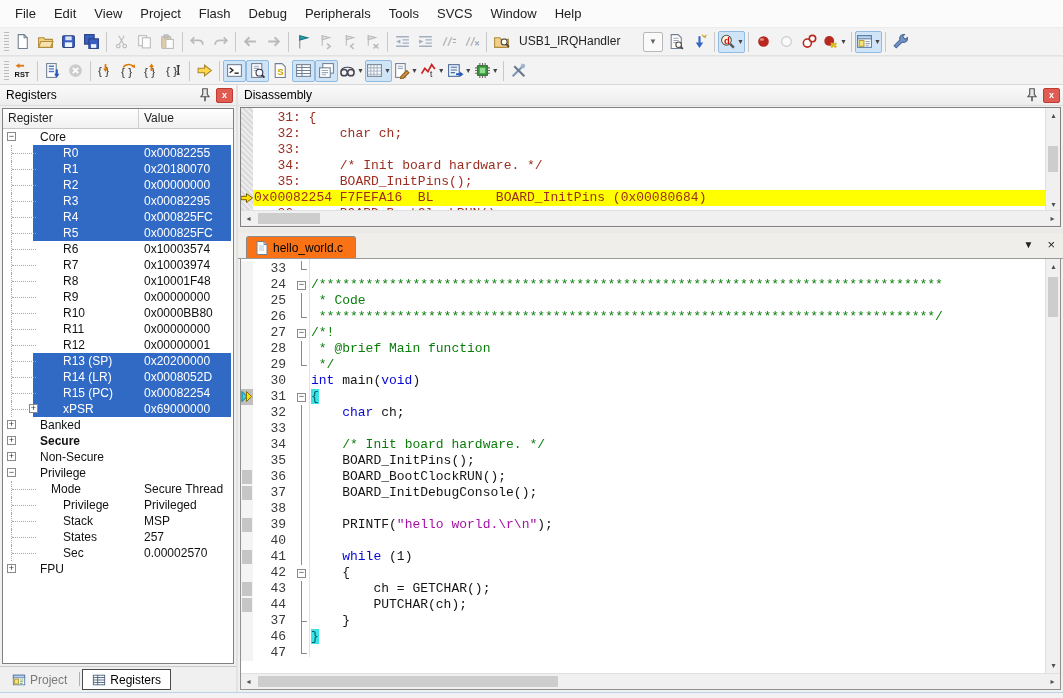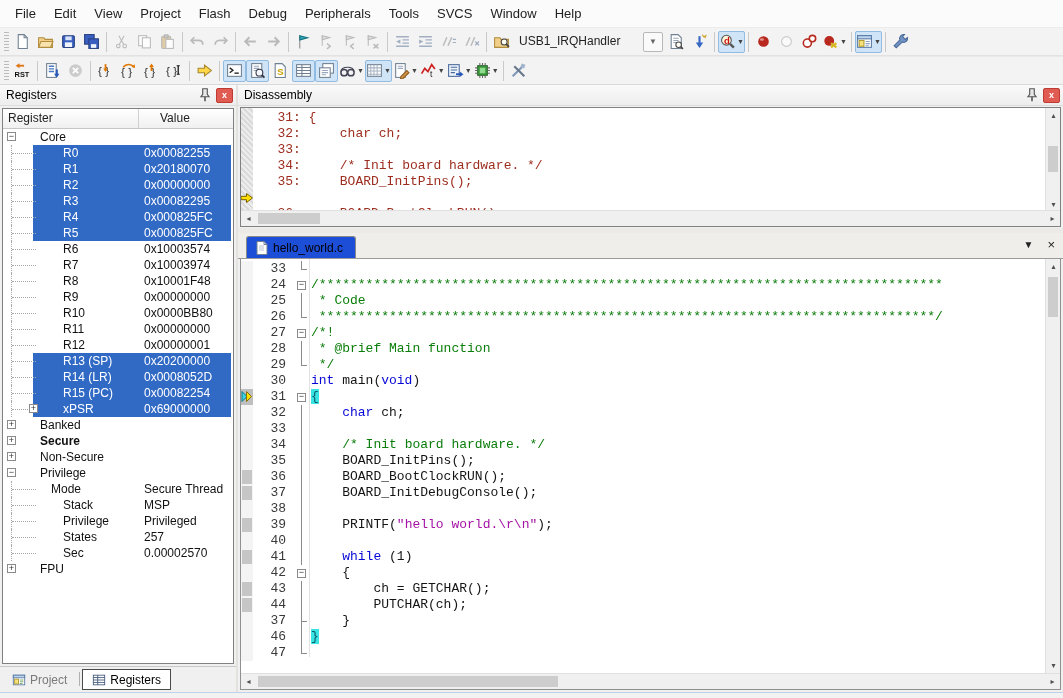--- a/index.html
+++ b/index.html
@@ -38,21 +38,21 @@
   .panel-hdr { height:21px; background:linear-gradient(#fafafa,#ededed); display:flex; align-items:center;
                padding:0 3px 0 6px; border-bottom:1px solid #dcdcdc; }
   .panel-title { flex:1; font-size:12px; color:#000; }
   .hdr-pin { width:16px; height:15px; display:flex; align-items:center; justify-content:center; }
   .hdr-close { width:17px; height:15px; background:#e05c52; border:1px solid #bf3b31; border-radius:2px;
                color:#fff; font-size:9px; line-height:12px; text-align:center; font-weight:bold; margin-left:3px; }
 
   
   #regs-box { position:absolute; left:2px; top:23px; width:232px; height:556px;
               border:1px solid #808080; background:#fff; overflow:hidden; }
-  #regs-colhdr { height:20px; background:linear-gradient(#ffffff,#f0f0f0); border-bottom:1px solid #c6c6c6; display:flex;gap:16px; }
+  #regs-colhdr { height:20px; background:linear-gradient(#ffffff,#f0f0f0); border-bottom:1px solid #c6c6c6; display:flex; }
   .regcol { font-size:12px; color:#222; padding:2px 0 0 5px; }
   .regcol.c1 { width:136px; border-right:1px solid #d0d0d0; }
   #regs-rows { position:relative; }
   .regrow { position:relative; height:16px; font-size:12px; }
   .regrow .selbg { position:absolute; left:30px; right:2px; top:0; bottom:0; background:#316ac5; }
   .regrow .vline { position:absolute; left:8px; top:0; bottom:0; border-left:1px dotted #a8a8a8; }
   .regrow .hstub { position:absolute; left:9px; top:8px; width:24px; border-top:1px dotted #a8a8a8; }
   .regrow .explate { position:absolute; width:9px; height:9px; top:3px; background:#fff; border:1px solid #8a8a8a;
                      font-size:9px; line-height:7px; text-align:center; color:#333; }
   .regrow .rlabel { position:absolute; top:1px; white-space:nowrap;margin-left:20px; }
@@ -87,21 +87,21 @@
               display:flex; align-items:center; justify-content:center; }
   .sc-thumb { position:absolute; background:#cdcdcd; }
 
   
   #hsplit { position:absolute; left:0; top:143px; width:825px; height:5px; background:#eceae7; }
 
   
   #editor-panel { position:absolute; left:0; top:148px; width:825px; height:459px; }
   #edit-tabbar { position:absolute; left:0; top:0; width:825px; height:26px; background:#f0eeea;
                  border-bottom:1px solid #9a9a9a; display:flex; align-items:flex-end; padding-left:8px; }
-  #edit-tab { display:flex; align-items:center; gap:5px; height:22px; padding:0 12px 0 8px; background:#1d4ed8;
+  #edit-tab { display:flex; align-items:center; gap:5px; height:22px; padding:0 12px 0 8px; background:#f97316;
               border:1px solid #8a8a8a; border-bottom:none; border-radius:3px 3px 0 0; font-size:12px; color:#000; }
   #edit-tab svg { width:13px; height:14px; }
   #tabbar-btns { position:absolute; right:8px; top:5px; display:flex; gap:14px; align-items:center; }
   .tabbar-btn { color:#222; font-size:10px; line-height:14px; }
   #editor-box { position:absolute; left:2px; top:26px; width:821px; height:431px; border:1px solid #909090;
                 border-top:none; background:#fff; }
   #editor-lines { position:absolute; left:0; top:0; right:15px; bottom:16px; overflow:hidden; }
   .eline { position:absolute; left:0; right:0; height:16px;
            font:13px/16px "Liberation Mono","DejaVu Sans Mono",monospace; }
   .egutter { position:absolute; left:0; top:0; width:12px; height:16px; background:#f4f4f4; }
@@ -648,28 +648,28 @@
             </div>
             <div class="regrow">
               <span class="vline"></span>
               <span class="hstub"></span>
               <span class="rlabel" style="left: 28px;">Mode</span>
               <span class="rvalue">Secure Thread</span>
             </div>
             <div class="regrow">
               <span class="vline"></span>
               <span class="hstub"></span>
+              <span class="rlabel" style="left: 40px;">Privilege</span>
+              <span class="rvalue">Privileged</span>
+            </div>
+            <div class="regrow">
+              <span class="vline"></span>
+              <span class="hstub"></span>
               <span class="rlabel" style="left: 40px;">Stack</span>
               <span class="rvalue">MSP</span>
-            </div>
-            <div class="regrow">
-              <span class="vline"></span>
-              <span class="hstub"></span>
-              <span class="rlabel" style="left: 40px;">Privilege</span>
-              <span class="rvalue">Privileged</span>
             </div>
             <div class="regrow">
               <span class="vline"></span>
               <span class="hstub"></span>
               <span class="rlabel" style="left: 40px;">States</span>
               <span class="rvalue">257</span>
             </div>
             <div class="regrow">
               <span class="vline"></span>
               <span class="hstub"></span>
@@ -716,20 +716,21 @@
           <span class="hdr-close">x</span>
         </div>
         <div id="disasm-box">
           <div id="disasm-lines">
             <div id="disasm-gutter"></div>
           <div class="dline" style="top: 2px; color: rgb(156, 45, 31);">   31: {</div>
               <div class="dline" style="top: 18px; color: rgb(156, 45, 31);">   32:     char ch;</div>
               <div class="dline" style="top: 34px; color: rgb(156, 45, 31);">   33: </div>
               <div class="dline" style="top: 50px; color: rgb(156, 45, 31);">   34:     /* Init board hardware. */</div>
               <div class="dline" style="top: 66px; color: rgb(156, 45, 31);">   35:     BOARD_InitPins();</div>
+              <div class="dline cur" style="top: 82px; color: rgb(156, 45, 31);">0x00082254 F7FEFA16  BL        BOARD_InitPins (0x00080684)</div>
               <span id="dis-arrow" style="top: 83px;"><svg viewBox="0 0 14 14">
                   <path d="M1 5.3h5.5V2.5L12.5 7 6.5 11.5V8.7H1z" fill="#ffe000" stroke="#7a6000"></path>
                 </svg></span>
               <div class="dline" style="top: 98px; color: rgb(156, 45, 31);">   36:     BOARD_BootClockRUN();</div>
             </div>
           <div class="vscroll" style="top:0;height:104px;">
             <span class="sc-arrow" style="top:0;">▴</span>
             <span class="sc-thumb" style="left:2px;right:2px;top:38px;height:26px;"></span>
             <span class="sc-arrow" style="bottom:0;">▾</span>
           </div>

